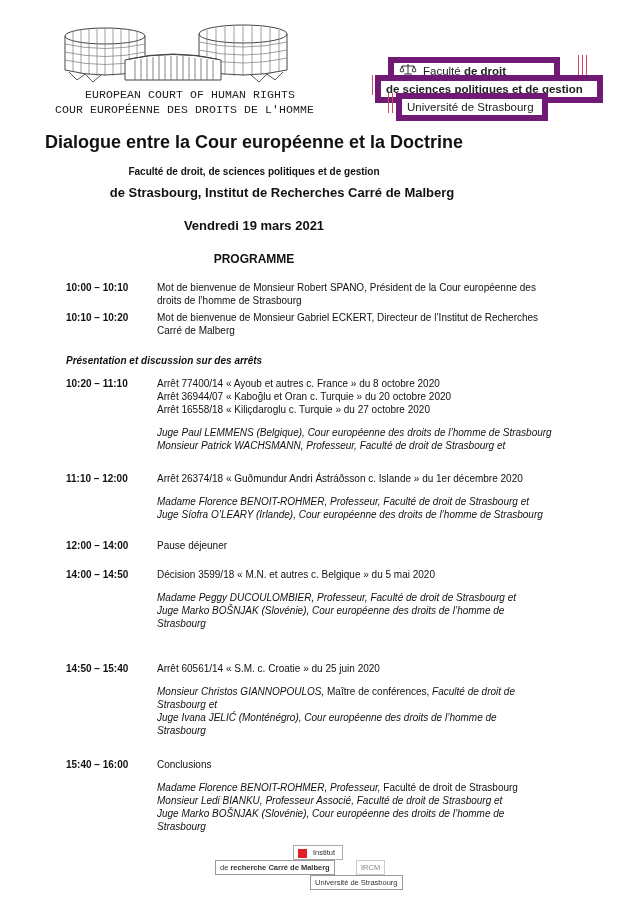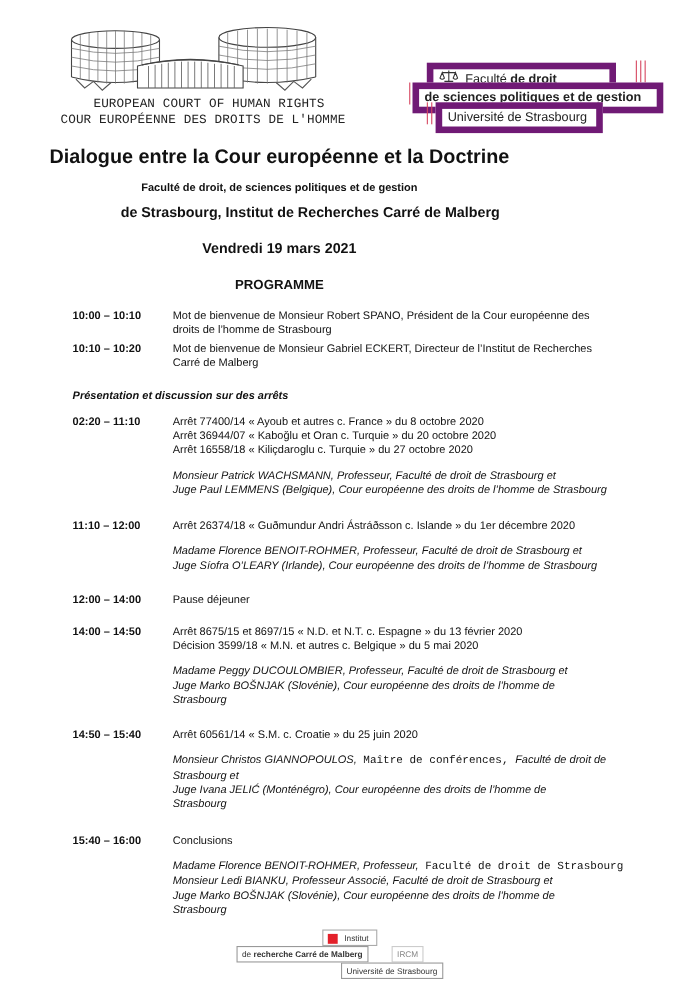--- a/index.html
+++ b/index.html
@@ -28,21 +28,21 @@
   #subtitle2 { top: 185px; font-size: 13px; font-weight: bold; margin-left: 28px; }
   #date { top: 218px; font-size: 13px; font-weight: bold; }
   #programme { top: 252px; font-size: 12px; font-weight: bold; }
 
   
   .row { position: absolute; left: 66px; width: 510px; font-size: 10px; line-height: 13px; }
   .time { position: absolute; left: 0; top: 0; width: 78px; font-weight: bold; white-space: nowrap; }
   .desc { position: absolute; left: 80px; top: 0; width: 440px; margin-left: 11px; }
   .desc div { white-space: nowrap; }
   .speakers { font-style: italic; }
-  .upright { font-style: normal; font-family: Liberation Mono, monospace; }
+  .upright { font-style: normal; }
   #section-heading { left: 66px; top: 355px; font-size: 10px; font-weight: bold; font-style: italic; }
 
   
   #ircm-logo { left: 215px; top: 843px; width: 200px; height: 56px; }
   .ibox { position: absolute; border: 1px solid #999; background: #fff; font-size: 7.5px;
           color: #333; white-space: nowrap; padding: 0 4px; line-height: 13px; }
   .ibox b { font-weight: bold; }
   .red-square { display: inline-block; width: 9px; height: 9px; background: #e3202a; vertical-align: middle; margin-right: 6px; }
 </style>
 </head>
@@ -120,28 +120,28 @@
   <div class="time">10:10 – 10:20</div>
   <div class="desc">
     <div>Mot de bienvenue de Monsieur Gabriel ECKERT, Directeur de l’Institut de Recherches</div>
     <div>Carré de Malberg</div>
   </div>
 </div>
 
 <div id="section-heading" class="abs">Présentation et discussion sur des arrêts</div>
 
 <div class="row" style="top:377px;">
-  <div class="time">02:20 – 11:10</div>
+  <div class="time">10:20 – 11:10</div>
   <div class="desc">
     <div>Arrêt 77400/14 « Ayoub et autres c. France » du 8 octobre 2020</div>
     <div>Arrêt 36944/07 « Kaboğlu et Oran c. Turquie » du 20 octobre 2020</div>
     <div>Arrêt 16558/18 « Kiliçdaroglu c. Turquie » du 27 octobre 2020</div>
     <div class="speakers" style="margin-top:10px;">
+      <div>Juge Paul LEMMENS (Belgique), Cour européenne des droits de l’homme de Strasbourg</div>
       <div>Monsieur Patrick WACHSMANN, Professeur, Faculté de droit de Strasbourg et</div>
-      <div>Juge Paul LEMMENS (Belgique), Cour européenne des droits de l’homme de Strasbourg</div>
     </div>
   </div>
 </div>
 
 <div class="row" style="top:472px;">
   <div class="time">11:10 – 12:00</div>
   <div class="desc">
     <div>Arrêt 26374/18 « Guðmundur Andri Ástráðsson c. Islande » du 1er décembre 2020</div>
     <div class="speakers" style="margin-top:10px;">
       <div>Madame Florence BENOIT-ROHMER, Professeur, Faculté de droit de Strasbourg et</div>
@@ -153,21 +153,20 @@
 <div class="row" style="top:539px;">
   <div class="time">12:00 – 14:00</div>
   <div class="desc">
     <div>Pause déjeuner</div>
   </div>
 </div>
 
 <div class="row" style="top:568px;">
   <div class="time">14:00 – 14:50</div>
   <div class="desc">
-    <div>Arrêt 8675/15 et 8697/15 « N.D. et N.T. c. Espagne » du 13 février 2020</div>
     <div>Décision 3599/18 « M.N. et autres c. Belgique » du 5 mai 2020</div>
     <div class="speakers" style="margin-top:10px;">
       <div>Madame Peggy DUCOULOMBIER, Professeur, Faculté de droit de Strasbourg et</div>
       <div>Juge Marko BOŠNJAK (Slovénie), Cour européenne des droits de l’homme de</div>
       <div>Strasbourg</div>
     </div>
   </div>
 </div>
 
 <div class="row" style="top:662px;">

